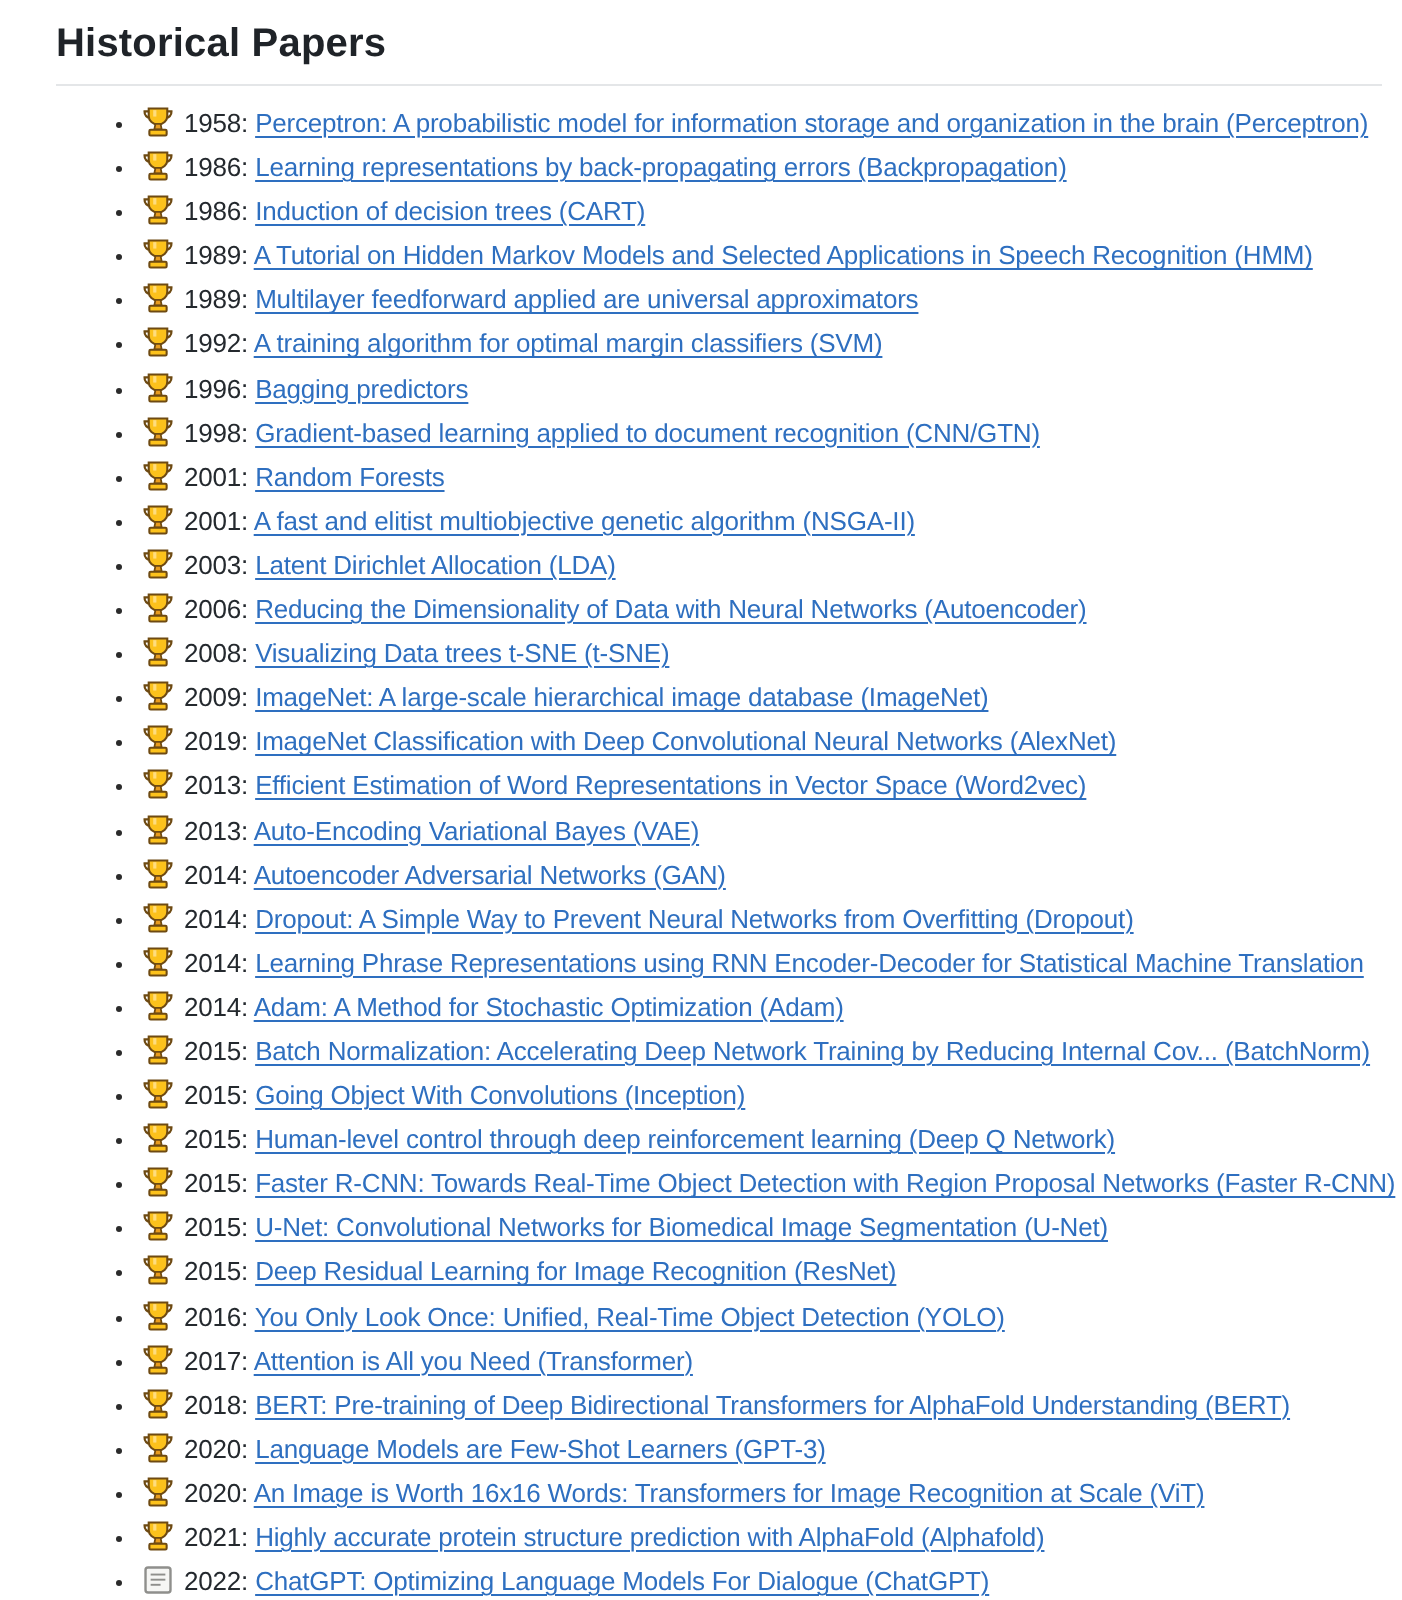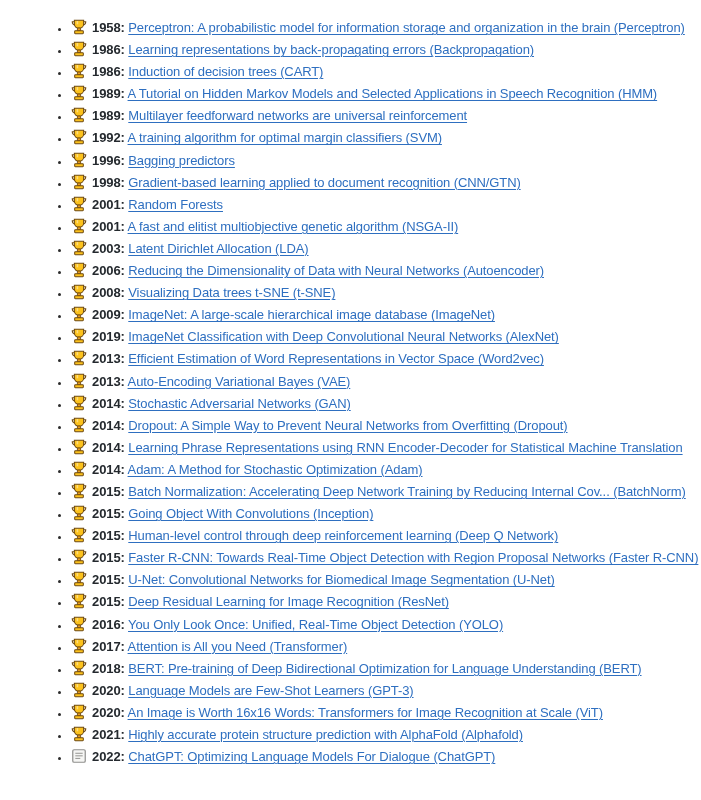--- a/index.html
+++ b/index.html
@@ -43,34 +43,34 @@
   }
   .li-icon {
     display: inline-block;
     width: 16px; height: 16px;
     vertical-align: -3px;
     margin-right: 5px;
   }
   .li-icon svg { display: block; width: 16px; height: 16px; }
   .paper-year {
     color: var(--text, #24292e);
-    font-weight: bold;
   }
   .paper-year::after { content: ":"; }
   a.paper-link {
     color: var(--link, #2e6fc0);
     text-decoration-thickness: 1px;
     text-underline-offset: 2px;
     cursor: pointer;
   }
 </style>
 </head>
 <body>
 
 <div class="page">
+  <h2 class="page-title">Historical Papers</h2>
   <ul class="papers-list">
       <li><span class="li-icon"><svg viewBox="0 0 20 20" xmlns="http://www.w3.org/2000/svg">
             <path d="M4.6 3.4 H1.6 a3.4 3.6 0 0 0 3.8 3.9" fill="none" stroke="#6e4a12" stroke-width="1.4"></path>
             <path d="M15.4 3.4 H18.4 a3.4 3.6 0 0 1 -3.8 3.9" fill="none" stroke="#6e4a12" stroke-width="1.4"></path>
             <path d="M4.2 1.6 h11.6 v4.6 a5.8 5.4 0 0 1 -11.6 0 z" fill="#fcc21c" stroke="#6e4a12" stroke-width="1.3"></path>
             <path d="M7 2.6 h2 v4 h-2 z" fill="#ffe08a" opacity="0.9"></path>
             <path d="M8.4 11.2 h3.2 l0.7 3.4 h-4.6 z" fill="#e89c1e" stroke="#6e4a12" stroke-width="1.1"></path>
             <rect x="4.6" y="14.8" width="10.8" height="3.6" rx="0.8" fill="#fcc21c" stroke="#6e4a12" stroke-width="1.3"></rect>
           </svg></span><span class="paper-year">1958</span> <a class="paper-link" href="#">Perceptron: A probabilistic model for information storage and organization in the brain (Perceptron)</a></li>
       <li><span class="li-icon"><svg viewBox="0 0 20 20" xmlns="http://www.w3.org/2000/svg">
@@ -97,21 +97,21 @@
             <path d="M8.4 11.2 h3.2 l0.7 3.4 h-4.6 z" fill="#e89c1e" stroke="#6e4a12" stroke-width="1.1"></path>
             <rect x="4.6" y="14.8" width="10.8" height="3.6" rx="0.8" fill="#fcc21c" stroke="#6e4a12" stroke-width="1.3"></rect>
           </svg></span><span class="paper-year">1989</span> <a class="paper-link" href="#">A Tutorial on Hidden Markov Models and Selected Applications in Speech Recognition (HMM)</a></li>
       <li><span class="li-icon"><svg viewBox="0 0 20 20" xmlns="http://www.w3.org/2000/svg">
             <path d="M4.6 3.4 H1.6 a3.4 3.6 0 0 0 3.8 3.9" fill="none" stroke="#6e4a12" stroke-width="1.4"></path>
             <path d="M15.4 3.4 H18.4 a3.4 3.6 0 0 1 -3.8 3.9" fill="none" stroke="#6e4a12" stroke-width="1.4"></path>
             <path d="M4.2 1.6 h11.6 v4.6 a5.8 5.4 0 0 1 -11.6 0 z" fill="#fcc21c" stroke="#6e4a12" stroke-width="1.3"></path>
             <path d="M7 2.6 h2 v4 h-2 z" fill="#ffe08a" opacity="0.9"></path>
             <path d="M8.4 11.2 h3.2 l0.7 3.4 h-4.6 z" fill="#e89c1e" stroke="#6e4a12" stroke-width="1.1"></path>
             <rect x="4.6" y="14.8" width="10.8" height="3.6" rx="0.8" fill="#fcc21c" stroke="#6e4a12" stroke-width="1.3"></rect>
-          </svg></span><span class="paper-year">1989</span> <a class="paper-link" href="#">Multilayer feedforward networks are universal reinforcement</a></li>
+          </svg></span><span class="paper-year">1989</span> <a class="paper-link" href="#">Multilayer feedforward applied are universal approximators</a></li>
       <li><span class="li-icon"><svg viewBox="0 0 20 20" xmlns="http://www.w3.org/2000/svg">
             <path d="M4.6 3.4 H1.6 a3.4 3.6 0 0 0 3.8 3.9" fill="none" stroke="#6e4a12" stroke-width="1.4"></path>
             <path d="M15.4 3.4 H18.4 a3.4 3.6 0 0 1 -3.8 3.9" fill="none" stroke="#6e4a12" stroke-width="1.4"></path>
             <path d="M4.2 1.6 h11.6 v4.6 a5.8 5.4 0 0 1 -11.6 0 z" fill="#fcc21c" stroke="#6e4a12" stroke-width="1.3"></path>
             <path d="M7 2.6 h2 v4 h-2 z" fill="#ffe08a" opacity="0.9"></path>
             <path d="M8.4 11.2 h3.2 l0.7 3.4 h-4.6 z" fill="#e89c1e" stroke="#6e4a12" stroke-width="1.1"></path>
             <rect x="4.6" y="14.8" width="10.8" height="3.6" rx="0.8" fill="#fcc21c" stroke="#6e4a12" stroke-width="1.3"></rect>
           </svg></span><span class="paper-year">1992</span> <a class="paper-link" href="#">A training algorithm for optimal margin classifiers (SVM)</a></li>
       <li><span class="li-icon"><svg viewBox="0 0 20 20" xmlns="http://www.w3.org/2000/svg">
             <path d="M4.6 3.4 H1.6 a3.4 3.6 0 0 0 3.8 3.9" fill="none" stroke="#6e4a12" stroke-width="1.4"></path>
@@ -201,21 +201,21 @@
             <path d="M8.4 11.2 h3.2 l0.7 3.4 h-4.6 z" fill="#e89c1e" stroke="#6e4a12" stroke-width="1.1"></path>
             <rect x="4.6" y="14.8" width="10.8" height="3.6" rx="0.8" fill="#fcc21c" stroke="#6e4a12" stroke-width="1.3"></rect>
           </svg></span><span class="paper-year">2013</span> <a class="paper-link" href="#">Auto-Encoding Variational Bayes (VAE)</a></li>
       <li><span class="li-icon"><svg viewBox="0 0 20 20" xmlns="http://www.w3.org/2000/svg">
             <path d="M4.6 3.4 H1.6 a3.4 3.6 0 0 0 3.8 3.9" fill="none" stroke="#6e4a12" stroke-width="1.4"></path>
             <path d="M15.4 3.4 H18.4 a3.4 3.6 0 0 1 -3.8 3.9" fill="none" stroke="#6e4a12" stroke-width="1.4"></path>
             <path d="M4.2 1.6 h11.6 v4.6 a5.8 5.4 0 0 1 -11.6 0 z" fill="#fcc21c" stroke="#6e4a12" stroke-width="1.3"></path>
             <path d="M7 2.6 h2 v4 h-2 z" fill="#ffe08a" opacity="0.9"></path>
             <path d="M8.4 11.2 h3.2 l0.7 3.4 h-4.6 z" fill="#e89c1e" stroke="#6e4a12" stroke-width="1.1"></path>
             <rect x="4.6" y="14.8" width="10.8" height="3.6" rx="0.8" fill="#fcc21c" stroke="#6e4a12" stroke-width="1.3"></rect>
-          </svg></span><span class="paper-year">2014</span> <a class="paper-link" href="#">Stochastic Adversarial Networks (GAN)</a></li>
+          </svg></span><span class="paper-year">2014</span> <a class="paper-link" href="#">Autoencoder Adversarial Networks (GAN)</a></li>
       <li><span class="li-icon"><svg viewBox="0 0 20 20" xmlns="http://www.w3.org/2000/svg">
             <path d="M4.6 3.4 H1.6 a3.4 3.6 0 0 0 3.8 3.9" fill="none" stroke="#6e4a12" stroke-width="1.4"></path>
             <path d="M15.4 3.4 H18.4 a3.4 3.6 0 0 1 -3.8 3.9" fill="none" stroke="#6e4a12" stroke-width="1.4"></path>
             <path d="M4.2 1.6 h11.6 v4.6 a5.8 5.4 0 0 1 -11.6 0 z" fill="#fcc21c" stroke="#6e4a12" stroke-width="1.3"></path>
             <path d="M7 2.6 h2 v4 h-2 z" fill="#ffe08a" opacity="0.9"></path>
             <path d="M8.4 11.2 h3.2 l0.7 3.4 h-4.6 z" fill="#e89c1e" stroke="#6e4a12" stroke-width="1.1"></path>
             <rect x="4.6" y="14.8" width="10.8" height="3.6" rx="0.8" fill="#fcc21c" stroke="#6e4a12" stroke-width="1.3"></rect>
           </svg></span><span class="paper-year">2014</span> <a class="paper-link" href="#">Dropout: A Simple Way to Prevent Neural Networks from Overfitting (Dropout)</a></li>
       <li><span class="li-icon"><svg viewBox="0 0 20 20" xmlns="http://www.w3.org/2000/svg">
             <path d="M4.6 3.4 H1.6 a3.4 3.6 0 0 0 3.8 3.9" fill="none" stroke="#6e4a12" stroke-width="1.4"></path>
@@ -297,21 +297,21 @@
             <path d="M8.4 11.2 h3.2 l0.7 3.4 h-4.6 z" fill="#e89c1e" stroke="#6e4a12" stroke-width="1.1"></path>
             <rect x="4.6" y="14.8" width="10.8" height="3.6" rx="0.8" fill="#fcc21c" stroke="#6e4a12" stroke-width="1.3"></rect>
           </svg></span><span class="paper-year">2017</span> <a class="paper-link" href="#">Attention is All you Need (Transformer)</a></li>
       <li><span class="li-icon"><svg viewBox="0 0 20 20" xmlns="http://www.w3.org/2000/svg">
             <path d="M4.6 3.4 H1.6 a3.4 3.6 0 0 0 3.8 3.9" fill="none" stroke="#6e4a12" stroke-width="1.4"></path>
             <path d="M15.4 3.4 H18.4 a3.4 3.6 0 0 1 -3.8 3.9" fill="none" stroke="#6e4a12" stroke-width="1.4"></path>
             <path d="M4.2 1.6 h11.6 v4.6 a5.8 5.4 0 0 1 -11.6 0 z" fill="#fcc21c" stroke="#6e4a12" stroke-width="1.3"></path>
             <path d="M7 2.6 h2 v4 h-2 z" fill="#ffe08a" opacity="0.9"></path>
             <path d="M8.4 11.2 h3.2 l0.7 3.4 h-4.6 z" fill="#e89c1e" stroke="#6e4a12" stroke-width="1.1"></path>
             <rect x="4.6" y="14.8" width="10.8" height="3.6" rx="0.8" fill="#fcc21c" stroke="#6e4a12" stroke-width="1.3"></rect>
-          </svg></span><span class="paper-year">2018</span> <a class="paper-link" href="#">BERT: Pre-training of Deep Bidirectional Optimization for Language Understanding (BERT)</a></li>
+          </svg></span><span class="paper-year">2018</span> <a class="paper-link" href="#">BERT: Pre-training of Deep Bidirectional Transformers for AlphaFold Understanding (BERT)</a></li>
       <li><span class="li-icon"><svg viewBox="0 0 20 20" xmlns="http://www.w3.org/2000/svg">
             <path d="M4.6 3.4 H1.6 a3.4 3.6 0 0 0 3.8 3.9" fill="none" stroke="#6e4a12" stroke-width="1.4"></path>
             <path d="M15.4 3.4 H18.4 a3.4 3.6 0 0 1 -3.8 3.9" fill="none" stroke="#6e4a12" stroke-width="1.4"></path>
             <path d="M4.2 1.6 h11.6 v4.6 a5.8 5.4 0 0 1 -11.6 0 z" fill="#fcc21c" stroke="#6e4a12" stroke-width="1.3"></path>
             <path d="M7 2.6 h2 v4 h-2 z" fill="#ffe08a" opacity="0.9"></path>
             <path d="M8.4 11.2 h3.2 l0.7 3.4 h-4.6 z" fill="#e89c1e" stroke="#6e4a12" stroke-width="1.1"></path>
             <rect x="4.6" y="14.8" width="10.8" height="3.6" rx="0.8" fill="#fcc21c" stroke="#6e4a12" stroke-width="1.3"></rect>
           </svg></span><span class="paper-year">2020</span> <a class="paper-link" href="#">Language Models are Few-Shot Learners (GPT-3)</a></li>
       <li><span class="li-icon"><svg viewBox="0 0 20 20" xmlns="http://www.w3.org/2000/svg">
             <path d="M4.6 3.4 H1.6 a3.4 3.6 0 0 0 3.8 3.9" fill="none" stroke="#6e4a12" stroke-width="1.4"></path>

